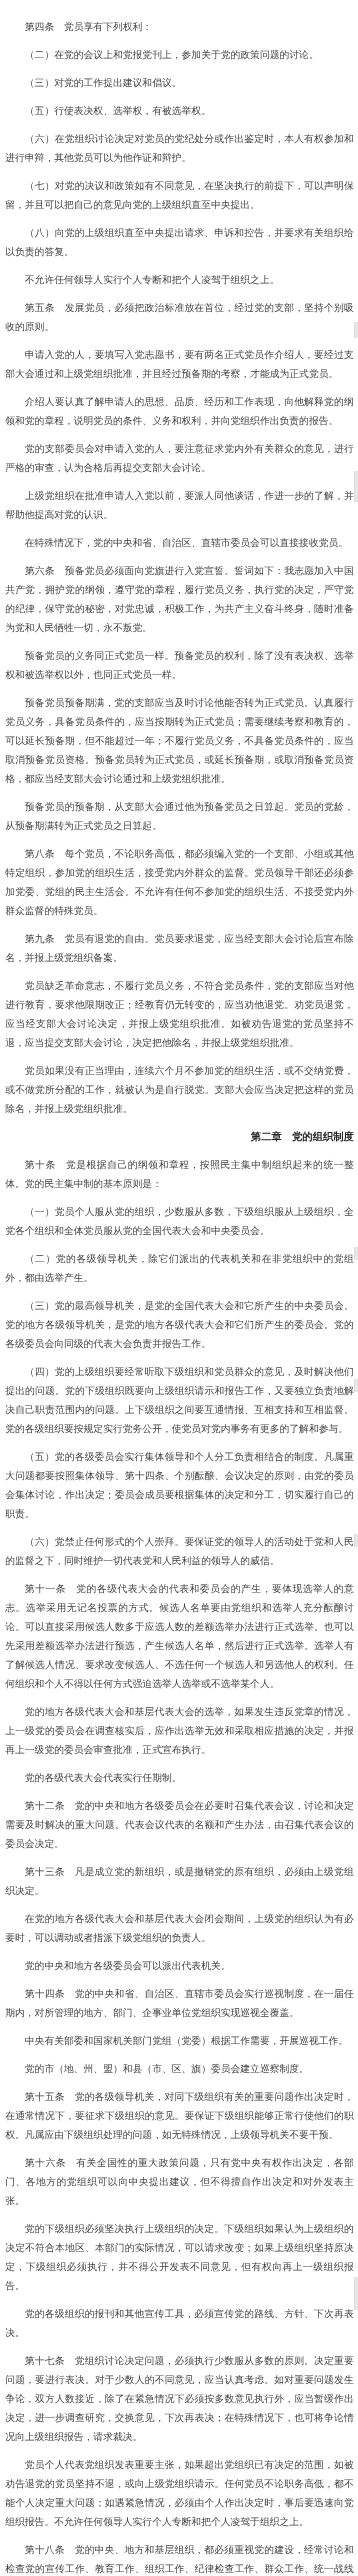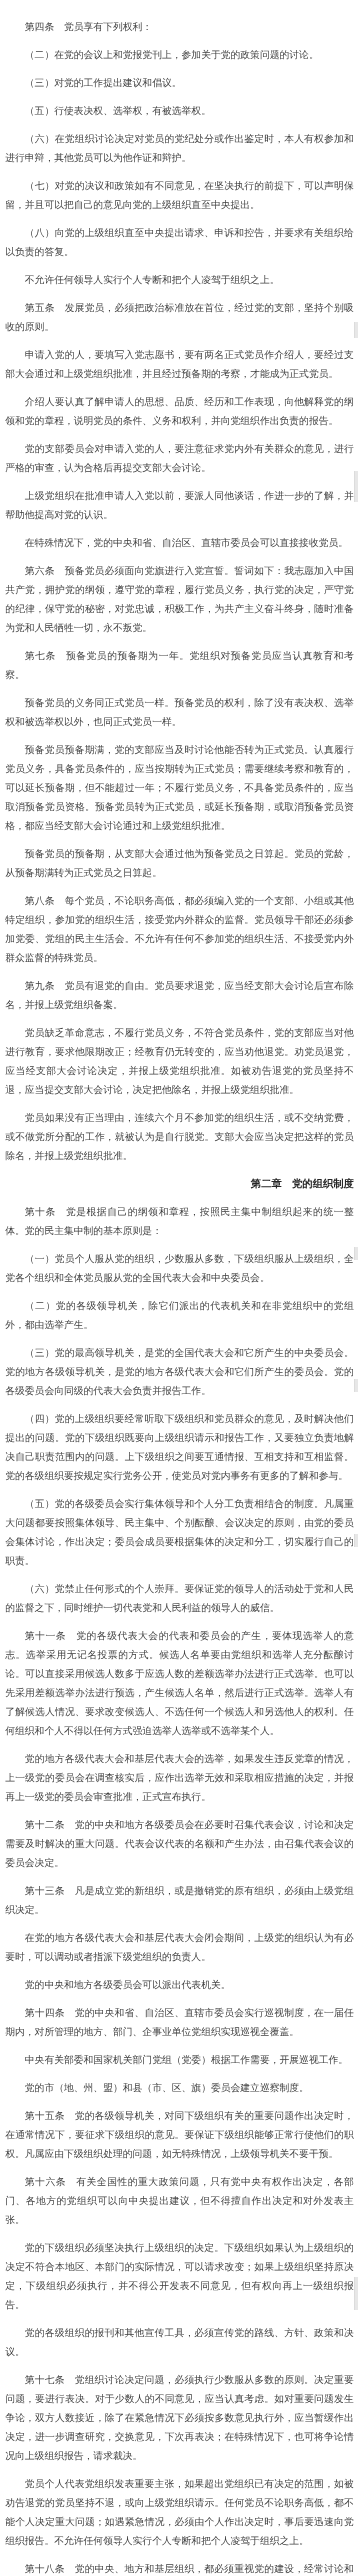--- a/index.html
+++ b/index.html
@@ -55,49 +55,49 @@
     <p>（七）对党的决议和政策如有不同意见，在坚决执行的前提下，可以声明保留，并且可以把自己的意见向党的上级组织直至中央提出。</p>
     <p>（八）向党的上级组织直至中央提出请求、申诉和控告，并要求有关组织给以负责的答复。</p>
     <p>不允许任何领导人实行个人专断和把个人凌驾于组织之上。</p>
     <p>第五条　发展党员，必须把政治标准放在首位，经过党的支部，坚持个别吸收的原则。</p>
     <p>申请入党的人，要填写入党志愿书，要有两名正式党员作介绍人，要经过支部大会通过和上级党组织批准，并且经过预备期的考察，才能成为正式党员。</p>
     <p>介绍人要认真了解申请人的思想、品质、经历和工作表现，向他解释党的纲领和党的章程，说明党员的条件、义务和权利，并向党组织作出负责的报告。</p>
     <p>党的支部委员会对申请入党的人，要注意征求党内外有关群众的意见，进行严格的审查，认为合格后再提交支部大会讨论。</p>
     <p>上级党组织在批准申请人入党以前，要派人同他谈话，作进一步的了解，并帮助他提高对党的认识。</p>
     <p>在特殊情况下，党的中央和省、自治区、直辖市委员会可以直接接收党员。</p>
     <p>第六条　预备党员必须面向党旗进行入党宣誓。誓词如下：我志愿加入中国共产党，拥护党的纲领，遵守党的章程，履行党员义务，执行党的决定，严守党的纪律，保守党的秘密，对党忠诚，积极工作，为共产主义奋斗终身，随时准备为党和人民牺牲一切，永不叛党。</p>
-    <p>第七条　预备党员的预备期为一年。党组织对预备党员应当认真教育和考察。</p>
     <p>预备党员的义务同正式党员一样。预备党员的权利，除了没有表决权、选举权和被选举权以外，也同正式党员一样。</p>
     <p>预备党员预备期满，党的支部应当及时讨论他能否转为正式党员。认真履行党员义务，具备党员条件的，应当按期转为正式党员；需要继续考察和教育的，可以延长预备期，但不能超过一年；不履行党员义务，不具备党员条件的，应当取消预备党员资格。预备党员转为正式党员，或延长预备期，或取消预备党员资格，都应当经支部大会讨论通过和上级党组织批准。</p>
     <p>预备党员的预备期，从支部大会通过他为预备党员之日算起。党员的党龄，从预备期满转为正式党员之日算起。</p>
     <p>第八条　每个党员，不论职务高低，都必须编入党的一个支部、小组或其他特定组织，参加党的组织生活，接受党内外群众的监督。党员领导干部还必须参加党委、党组的民主生活会。不允许有任何不参加党的组织生活、不接受党内外群众监督的特殊党员。</p>
     <p>第九条　党员有退党的自由。党员要求退党，应当经支部大会讨论后宣布除名，并报上级党组织备案。</p>
     <p>党员缺乏革命意志，不履行党员义务，不符合党员条件，党的支部应当对他进行教育，要求他限期改正；经教育仍无转变的，应当劝他退党。劝党员退党，应当经支部大会讨论决定，并报上级党组织批准。如被劝告退党的党员坚持不退，应当提交支部大会讨论，决定把他除名，并报上级党组织批准。</p>
     <p>党员如果没有正当理由，连续六个月不参加党的组织生活，或不交纳党费，或不做党所分配的工作，就被认为是自行脱党。支部大会应当决定把这样的党员除名，并报上级党组织批准。</p>
     <h2>第二章　党的组织制度</h2>
     <p>第十条　党是根据自己的纲领和章程，按照民主集中制组织起来的统一整体。党的民主集中制的基本原则是：</p>
     <p>（一）党员个人服从党的组织，少数服从多数，下级组织服从上级组织，全党各个组织和全体党员服从党的全国代表大会和中央委员会。</p>
     <p>（二）党的各级领导机关，除它们派出的代表机关和在非党组织中的党组外，都由选举产生。</p>
     <p>（三）党的最高领导机关，是党的全国代表大会和它所产生的中央委员会。党的地方各级领导机关，是党的地方各级代表大会和它们所产生的委员会。党的各级委员会向同级的代表大会负责并报告工作。</p>
     <p>（四）党的上级组织要经常听取下级组织和党员群众的意见，及时解决他们提出的问题。党的下级组织既要向上级组织请示和报告工作，又要独立负责地解决自己职责范围内的问题。上下级组织之间要互通情报、互相支持和互相监督。党的各级组织要按规定实行党务公开，使党员对党内事务有更多的了解和参与。</p>
-    <p>（五）党的各级委员会实行集体领导和个人分工负责相结合的制度。凡属重大问题都要按照集体领导、民主集中、个别酝酿、会议决定的原则，由党的委员会集体讨论，作出决定；委员会成员要根据集体的决定和分工，切实履行自己的职责。</p>
+    <p>（五）党的各级委员会实行集体领导和个人分工负责相结合的制度。凡属重大问题都要按照集体领导、第十四条、个别酝酿、会议决定的原则，由党的委员会集体讨论，作出决定；委员会成员要根据集体的决定和分工，切实履行自己的职责。</p>
     <p>（六）党禁止任何形式的个人崇拜。要保证党的领导人的活动处于党和人民的监督之下，同时维护一切代表党和人民利益的领导人的威信。</p>
     <p>第十一条　党的各级代表大会的代表和委员会的产生，要体现选举人的意志。选举采用无记名投票的方式。候选人名单要由党组织和选举人充分酝酿讨论。可以直接采用候选人数多于应选人数的差额选举办法进行正式选举。也可以先采用差额选举办法进行预选，产生候选人名单，然后进行正式选举。选举人有了解候选人情况、要求改变候选人、不选任何一个候选人和另选他人的权利。任何组织和个人不得以任何方式强迫选举人选举或不选举某个人。</p>
     <p>党的地方各级代表大会和基层代表大会的选举，如果发生违反党章的情况，上一级党的委员会在调查核实后，应作出选举无效和采取相应措施的决定，并报再上一级党的委员会审查批准，正式宣布执行。</p>
+    <p>党的各级代表大会代表实行任期制。</p>
     <p>第十二条　党的中央和地方各级委员会在必要时召集代表会议，讨论和决定需要及时解决的重大问题。代表会议代表的名额和产生办法，由召集代表会议的委员会决定。</p>
     <p>第十三条　凡是成立党的新组织，或是撤销党的原有组织，必须由上级党组织决定。</p>
     <p>在党的地方各级代表大会和基层代表大会闭会期间，上级党的组织认为有必要时，可以调动或者指派下级党组织的负责人。</p>
     <p>党的中央和地方各级委员会可以派出代表机关。</p>
     <p>第十四条　党的中央和省、自治区、直辖市委员会实行巡视制度，在一届任期内，对所管理的地方、部门、企事业单位党组织实现巡视全覆盖。</p>
     <p>中央有关部委和国家机关部门党组（党委）根据工作需要，开展巡视工作。</p>
     <p>党的市（地、州、盟）和县（市、区、旗）委员会建立巡察制度。</p>
     <p>第十五条　党的各级领导机关，对同下级组织有关的重要问题作出决定时，在通常情况下，要征求下级组织的意见。要保证下级组织能够正常行使他们的职权。凡属应由下级组织处理的问题，如无特殊情况，上级领导机关不要干预。</p>
     <p>第十六条　有关全国性的重大政策问题，只有党中央有权作出决定，各部门、各地方的党组织可以向中央提出建议，但不得擅自作出决定和对外发表主张。</p>
     <p>党的下级组织必须坚决执行上级组织的决定。下级组织如果认为上级组织的决定不符合本地区、本部门的实际情况，可以请求改变；如果上级组织坚持原决定，下级组织必须执行，并不得公开发表不同意见，但有权向再上一级组织报告。</p>
-    <p>党的各级组织的报刊和其他宣传工具，必须宣传党的路线、方针、政策和决议。</p>
+    <p>党的各级组织的报刊和其他宣传工具，必须宣传党的路线、方针、下次再表决。</p>
     <p>第十七条　党组织讨论决定问题，必须执行少数服从多数的原则。决定重要问题，要进行表决。对于少数人的不同意见，应当认真考虑。如对重要问题发生争论，双方人数接近，除了在紧急情况下必须按多数意见执行外，应当暂缓作出决定，进一步调查研究，交换意见，下次再表决；在特殊情况下，也可将争论情况向上级组织报告，请求裁决。</p>
     <p>党员个人代表党组织发表重要主张，如果超出党组织已有决定的范围，如被劝告退党的党员坚持不退，或向上级党组织请示。任何党员不论职务高低，都不能个人决定重大问题；如遇紧急情况，必须由个人作出决定时，事后要迅速向党组织报告。不允许任何领导人实行个人专断和把个人凌驾于组织之上。</p>
     <p>第十八条　党的中央、地方和基层组织，都必须重视党的建设，经常讨论和检查党的宣传工作、教育工作、组织工作、纪律检查工作、群众工作、统一战线工作等，注意研究党内外的思想政治状况。</p>
     <h2>第三章　党的中央组织</h2>
     <p>第十九条　党的全国代表大会每五年举行一次，由中央委员会召集。中央委员会认为有必要，或者有三分之一以上的省一级组织提出要求，全国代表大会可以提前举行；如无非常情况，不得延期举行。</p>
   </div>
 
 <div class="scroll-fragment" style="top: 322px; height: 15.5px;"></div>
 <div class="scroll-fragment" style="top: 471px; height: 31px;"></div>
 <div class="scroll-fragment" style="top: 1247px; height: 13px;"></div>

